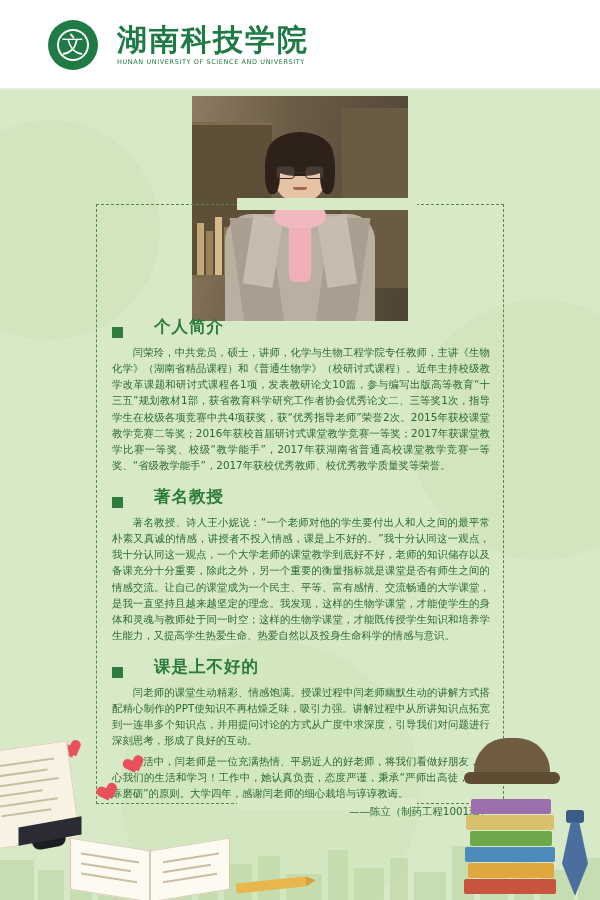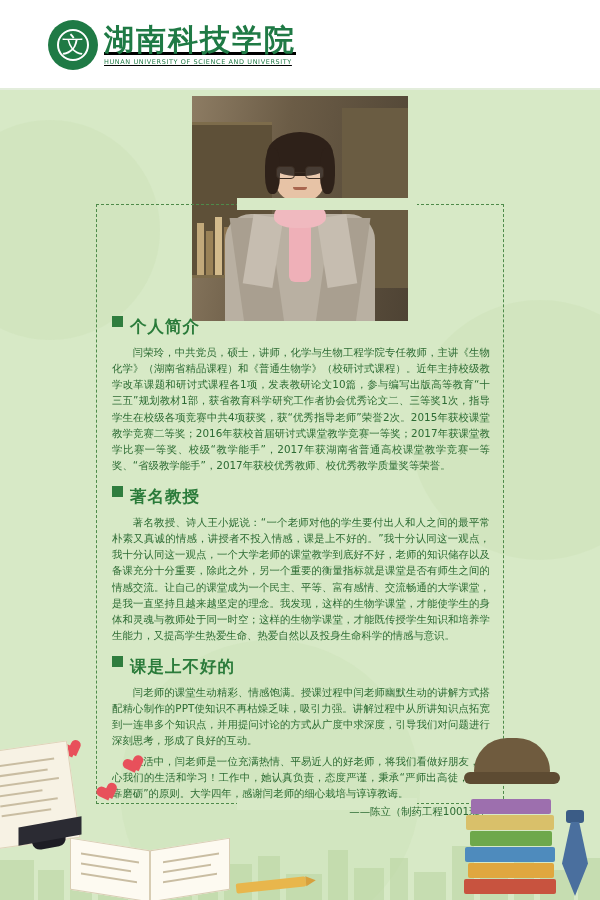--- a/index.html
+++ b/index.html
@@ -56,22 +56,21 @@
     position: absolute;
     left: 0; top: 0;
     width: 50px; height: 50px;
     color: #ffffff;
     font-size: 22px;
     line-height: 50px;
     text-align: center;
     font-family: "DejaVu Serif", serif;
   }
   .logo-text {
-    margin-left: 6px;
-    text-decoration: underline;
+    margin-left: 19px;
   }
   .logo-cn {
     font-family: "DejaVu Serif", serif;
     font-size: 30px;
     font-weight: bold;
     color: #1f7a45;
     letter-spacing: 2px;
     line-height: 1.05;
   }
   .logo-en {
@@ -249,22 +248,23 @@
   .notch-bottom { left: 140px; bottom: -7px; width: 180px; }
 
   
   .content {
     position: absolute;
     left: 112px; top: 316px;
     width: 378px;
   }
   .section-head {
     display: flex;
-    align-items: flex-start;
+    align-items: flex-end;
     margin: 0 0 6px 0;
+    gap: 24px;
   }
   .section-head .sq {
     width: 11px; height: 11px;
     background: #2f7d3e;
     margin-right: 7px;
     flex: none;
   }
   .section-head .ttl {
     font-family: "DejaVu Serif", serif;
     font-size: 16.5px;

